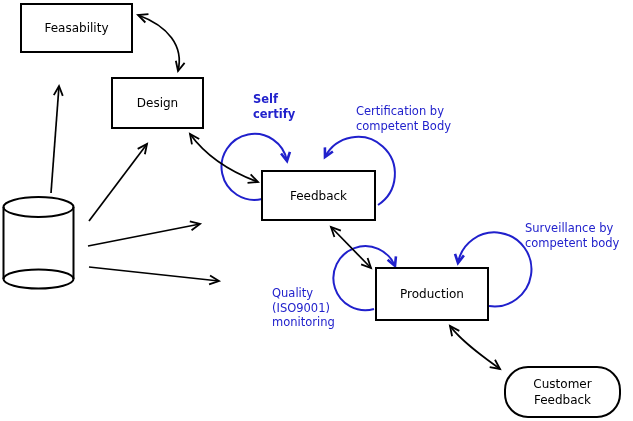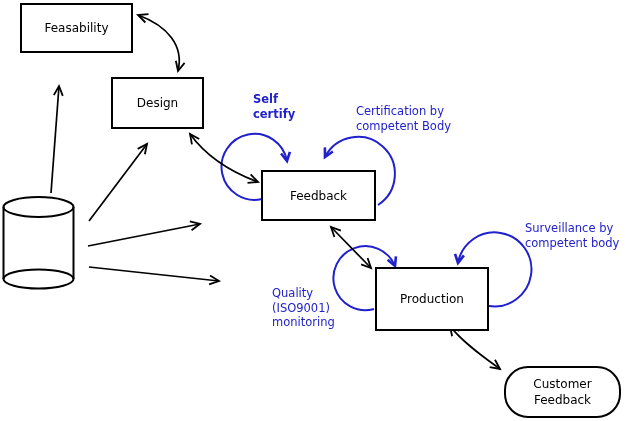--- a/index.html
+++ b/index.html
@@ -61,21 +61,21 @@
       <path d="M 450,326 C 462,342 485,358 500,369" marker-start="url(#vBlack)" marker-end="url(#vBlack)"></path>
     </g>
   </svg>
 
   <div class="box" style="left:20px;top:3px;width:113px;height:50px;">Feasability</div>
 
   <div class="box" style="left:111px;top:77px;width:93px;height:52px;">Design</div>
 
   <div class="box" style="left:261px;top:170px;width:115px;height:51px;">Feedback</div>
 
-  <div class="box" style="left:375px;top:267px;width:114px;height:64px;">Production</div>
+  <div class="box" style="left:375px;top:267px;width:114px;height:54px;">Production</div>
 
   <div class="box" style="left:504px;top:366px;width:117px;height:52px;border-radius:24px;">Customer
 Feedback</div>
 
 
   <div class="annotation" style="left:253px;top:92px;color:#2222cc;font-weight:bold;">Self
 certify</div>
 
   <div class="annotation" style="left:525px;top:221px;color:#2222cc;">Surveillance by
 competent body</div>

